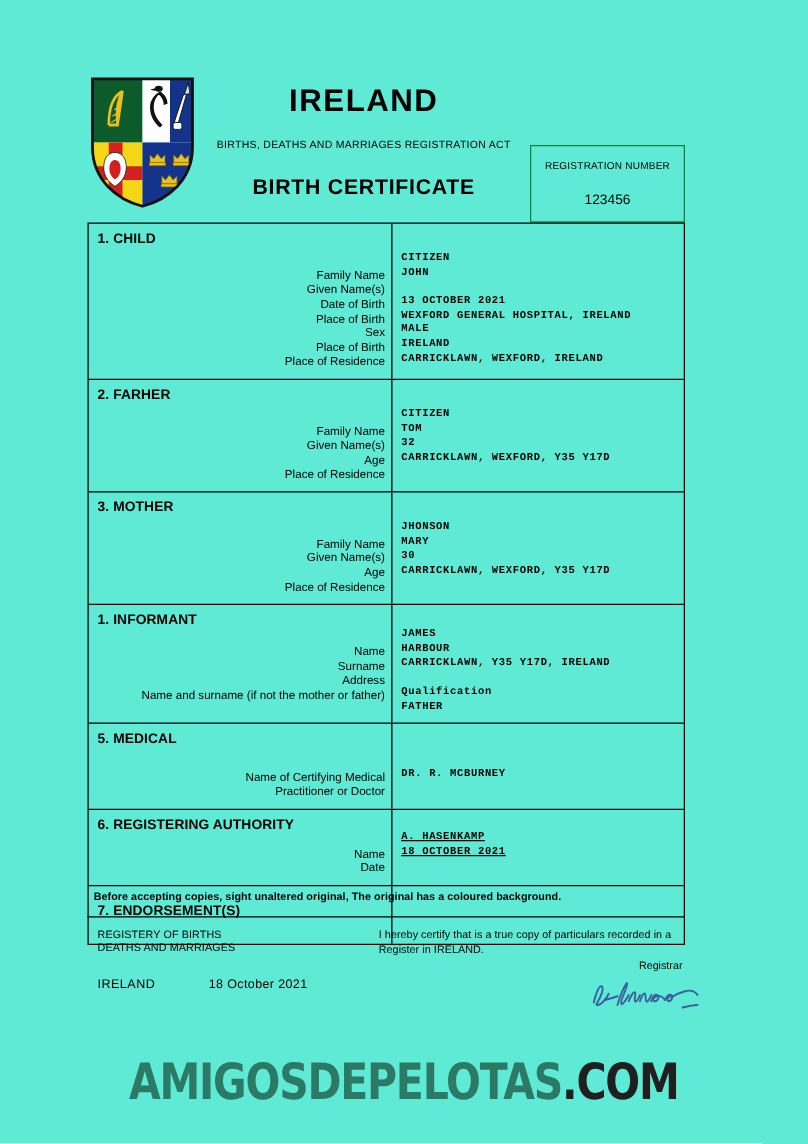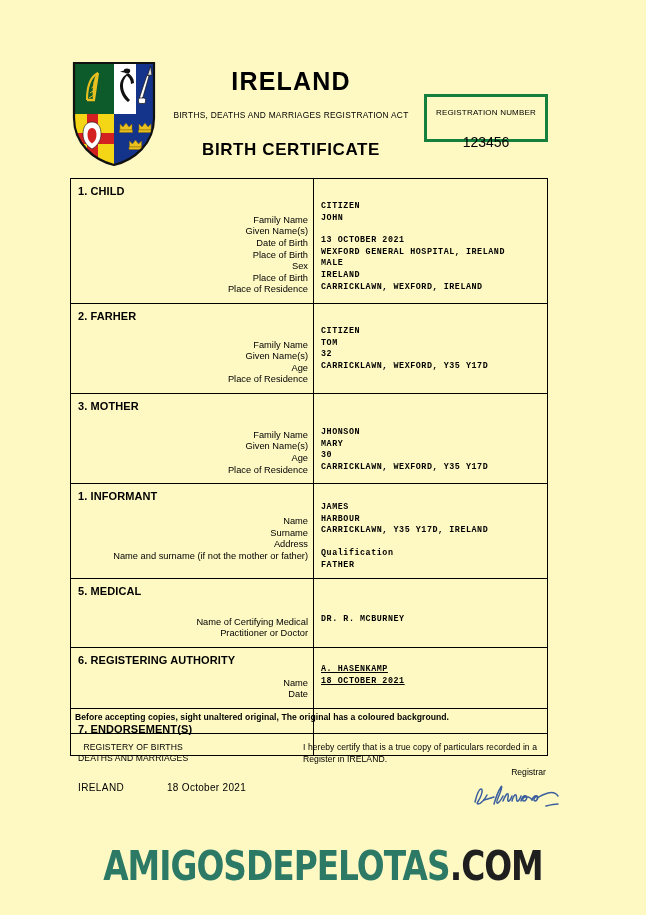--- a/index.html
+++ b/index.html
@@ -14,21 +14,21 @@
     font-family: "Liberation Sans", sans-serif;
     color: #000000;
     overflow: hidden;
   }
 
   .page {
     position: absolute;
     left: 0; top: 0;
     width: 646px;
     height: 915px;
-    background: #fef9c3;
+    background: #5eead4;
   }
 
   
   .header {
     position: absolute;
     left: 0; top: 52px;
     width: 646px;
     height: 118px;
   }
 
@@ -64,34 +64,34 @@
   .cert-title {
     font-size: 17px;
     font-weight: bold;
     letter-spacing: 0.6px;
     margin-top: 20px;
   }
 
   .regbox {
     position: absolute;
     left: 424px;
-    top: 42px;
+    top: 64px;
     width: 124px;
-    height: 48px;
-    border: 3px solid #15803d;
+    height: 62px;
+    border: 1px solid #15803d;
     text-align: center;
     box-sizing: border-box;
   }
   .regbox-label {
     font-size: 8px;
     letter-spacing: 0.2px;
     margin-top: 11px;
   }
   .regbox-value {
-    font-size: 14px;
+    font-size: 11px;
     margin-top: 17px;
   }
 
   
   .table {
     position: absolute;
     left: 70px;
     top: 178px;
     width: 478px;
     border: 1.6px solid #000;
@@ -148,21 +148,21 @@
     white-space: nowrap;
   }
   .val.gap { margin-top: 11px; }
 
   
   .sec-child .labels { margin-top: 16px; }
   .sec-child .vals   { margin-top: 16px; }
   .sec-father .labels { margin-top: 16px; }
   .sec-father .vals   { margin-top: 16px; }
   .sec-mother .labels { margin-top: 16px; }
-  .sec-mother .vals   { margin-top: 27px; }
+  .sec-mother .vals   { margin-top: 16px; }
   .sec-informant .labels { margin-top: 12px; }
   .sec-informant .vals   { margin-top: 12px; }
   .sec-medical .labels { margin-top: 18px; }
   .sec-medical .vals   { margin-top: 29px; }
   .sec-authority .labels { margin-top: 10px; }
   .sec-authority .vals   { margin-top: 10px; text-decoration: underline; }
 
   .sec-endorse .col-left { padding-top: 14px; padding-bottom: 18px; }
   .sec-endorse .col-right { }
 
@@ -186,21 +186,20 @@
     border-top: 1px solid #000;
   }
 
   .foot-left {
     position: absolute;
     left: 78px;
     top: 742px;
     font-size: 8.6px;
     line-height: 11px;
     letter-spacing: 0.1px;
-    text-align: center;
   }
   .foot-country {
     position: absolute;
     left: 78px;
     top: 782px;
     font-size: 10px;
     letter-spacing: 0.4px;
   }
   .foot-date {
     position: absolute;

